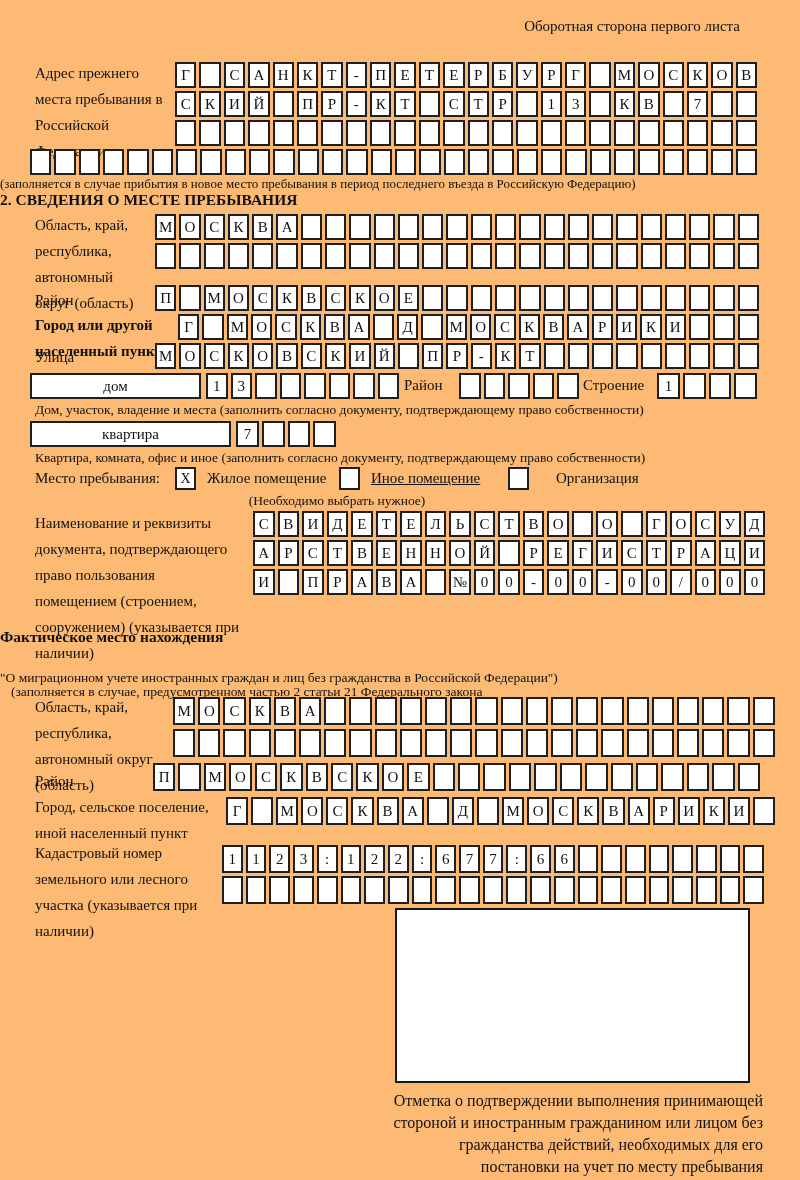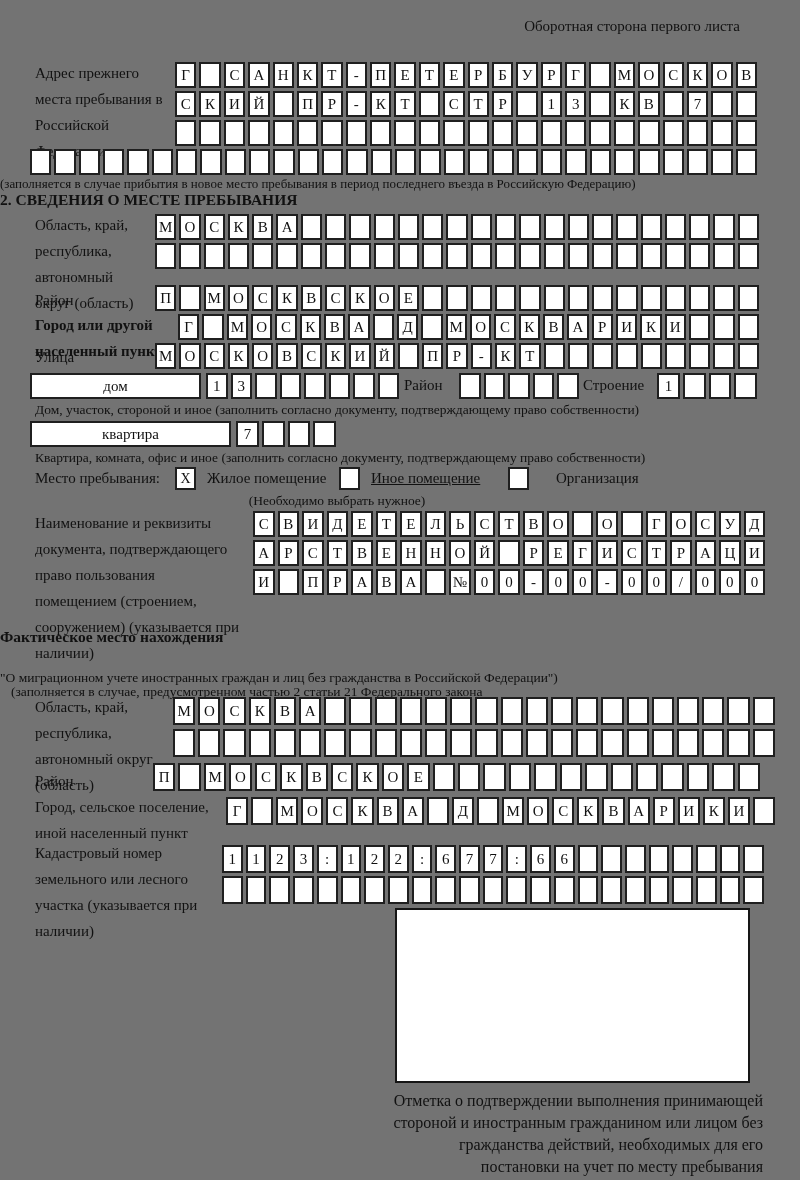--- a/index.html
+++ b/index.html
@@ -1,16 +1,16 @@
 <!DOCTYPE html>
 <html><head>
 <meta charset="utf-8">
 <style>
   html,body{margin:0;padding:0;background:#fff;}
-  .page{position:relative;width:800px;height:1180px;background:#737373;overflow:hidden;
+  .page{position:relative;width:800px;height:1180px;background:#fdba74;overflow:hidden;
         font-family:"Liberation Serif","DejaVu Serif",serif;color:#111;}
   .lbl{position:absolute;font-size:15px;line-height:26px;}
   .inl{position:absolute;font-size:15px;white-space:nowrap;}
   .cells{position:absolute;display:flex;gap:3px;}
   .cells .cell{flex:1;height:26px;box-sizing:border-box;border:2px solid #1f1f1f;background:#fff;
         display:flex;align-items:center;justify-content:center;font-size:15px;line-height:1;}
   .cells.tall .cell{height:28px;}
   .cap{position:absolute;font-size:13px;white-space:nowrap;}
   .cap13{font-size:13.5px;}
   .center{left:0;width:800px;text-align:left;white-space:normal;}
@@ -306,21 +306,21 @@
       <span class="cell"></span>
       <span class="cell"></span>
     </div>
   <div class="inl" style="left:583px;top:377px;">Строение</div>
   <div class="cells" style="left:657px;top:373px;width:100px;">
       <span class="cell">1</span>
       <span class="cell"></span>
       <span class="cell"></span>
       <span class="cell"></span>
     </div>
-  <div class="cap cap13" style="left:35px;top:402px;">Дом, участок, стороной и иное (заполнить согласно документу, подтверждающему право собственности)</div>
+  <div class="cap cap13" style="left:35px;top:402px;">Дом, участок, владение и места (заполнить согласно документу, подтверждающему право собственности)</div>
 
   <div class="wbox" style="left:30px;top:421px;width:201px;">квартира</div>
   <div class="cells" style="left:236px;top:421px;width:100px;">
       <span class="cell">7</span>
       <span class="cell"></span>
       <span class="cell"></span>
       <span class="cell"></span>
     </div>
   <div class="cap cap13" style="left:35px;top:450px;">Квартира, комната, офис и иное (заполнить согласно документу, подтверждающему право собственности)</div>
 

